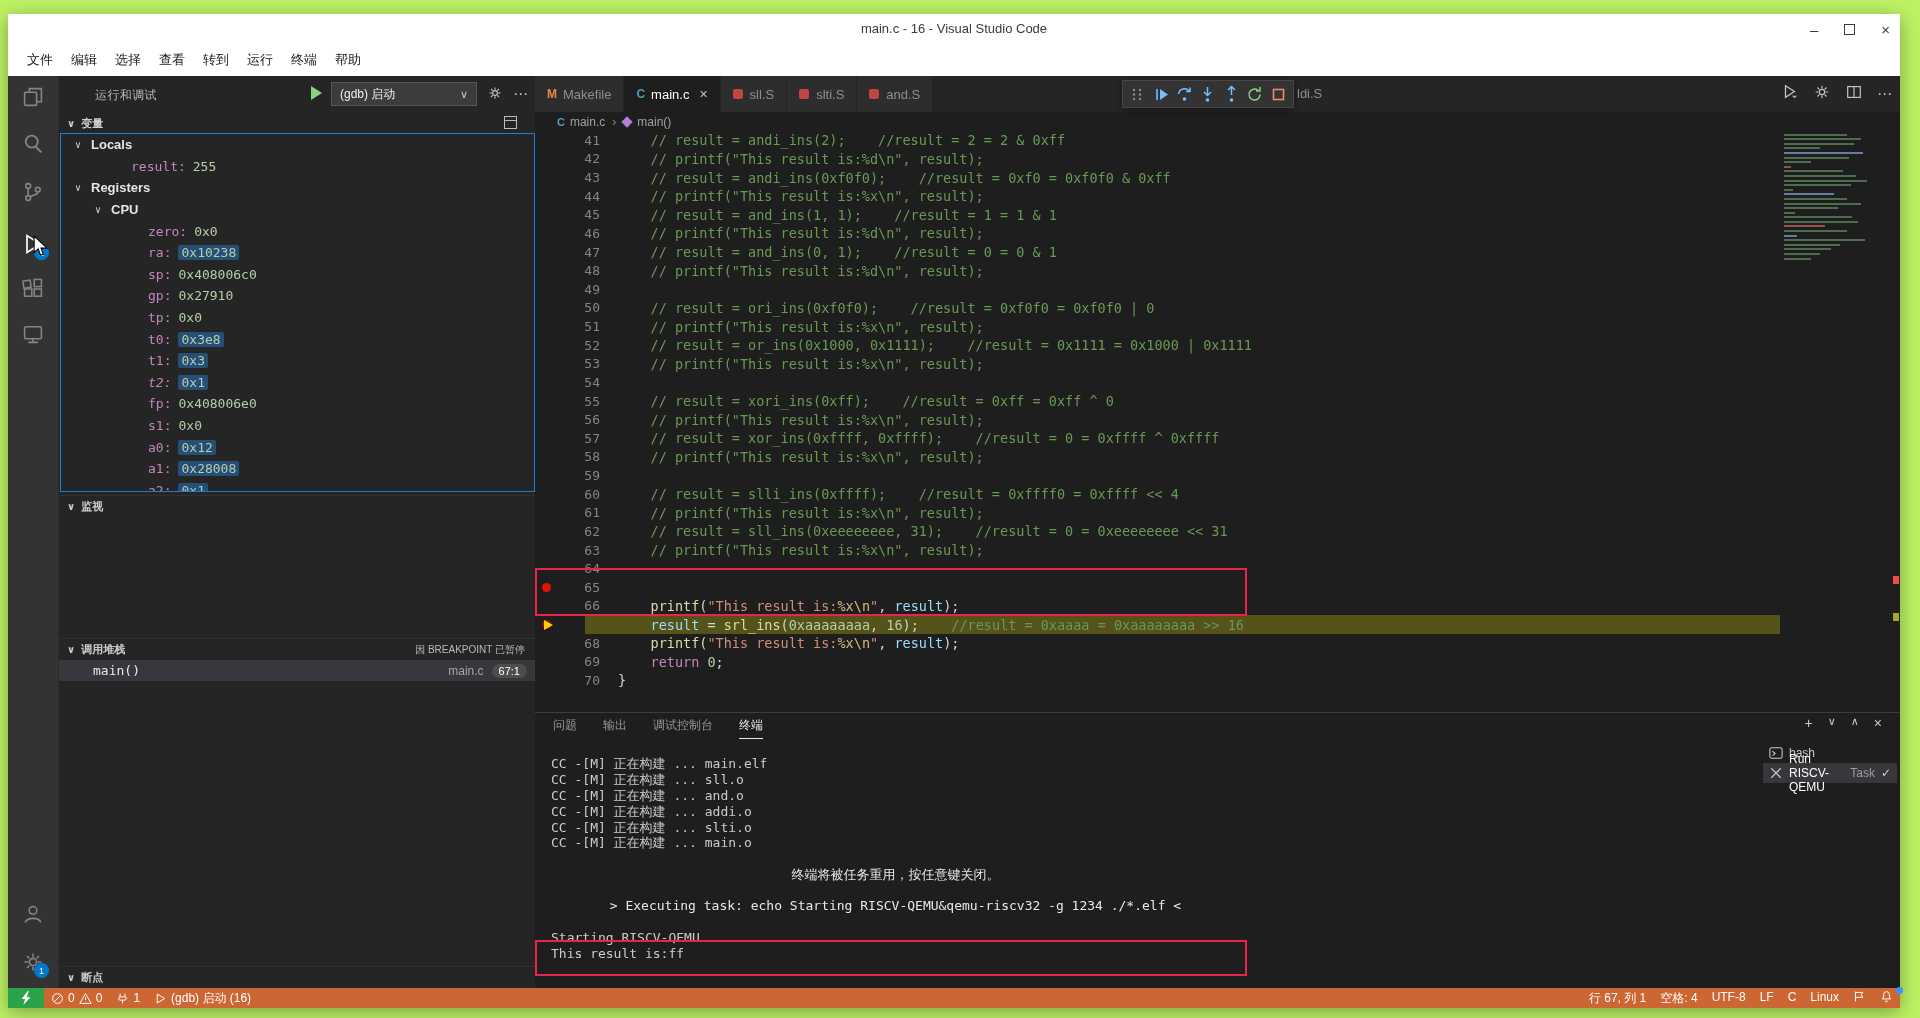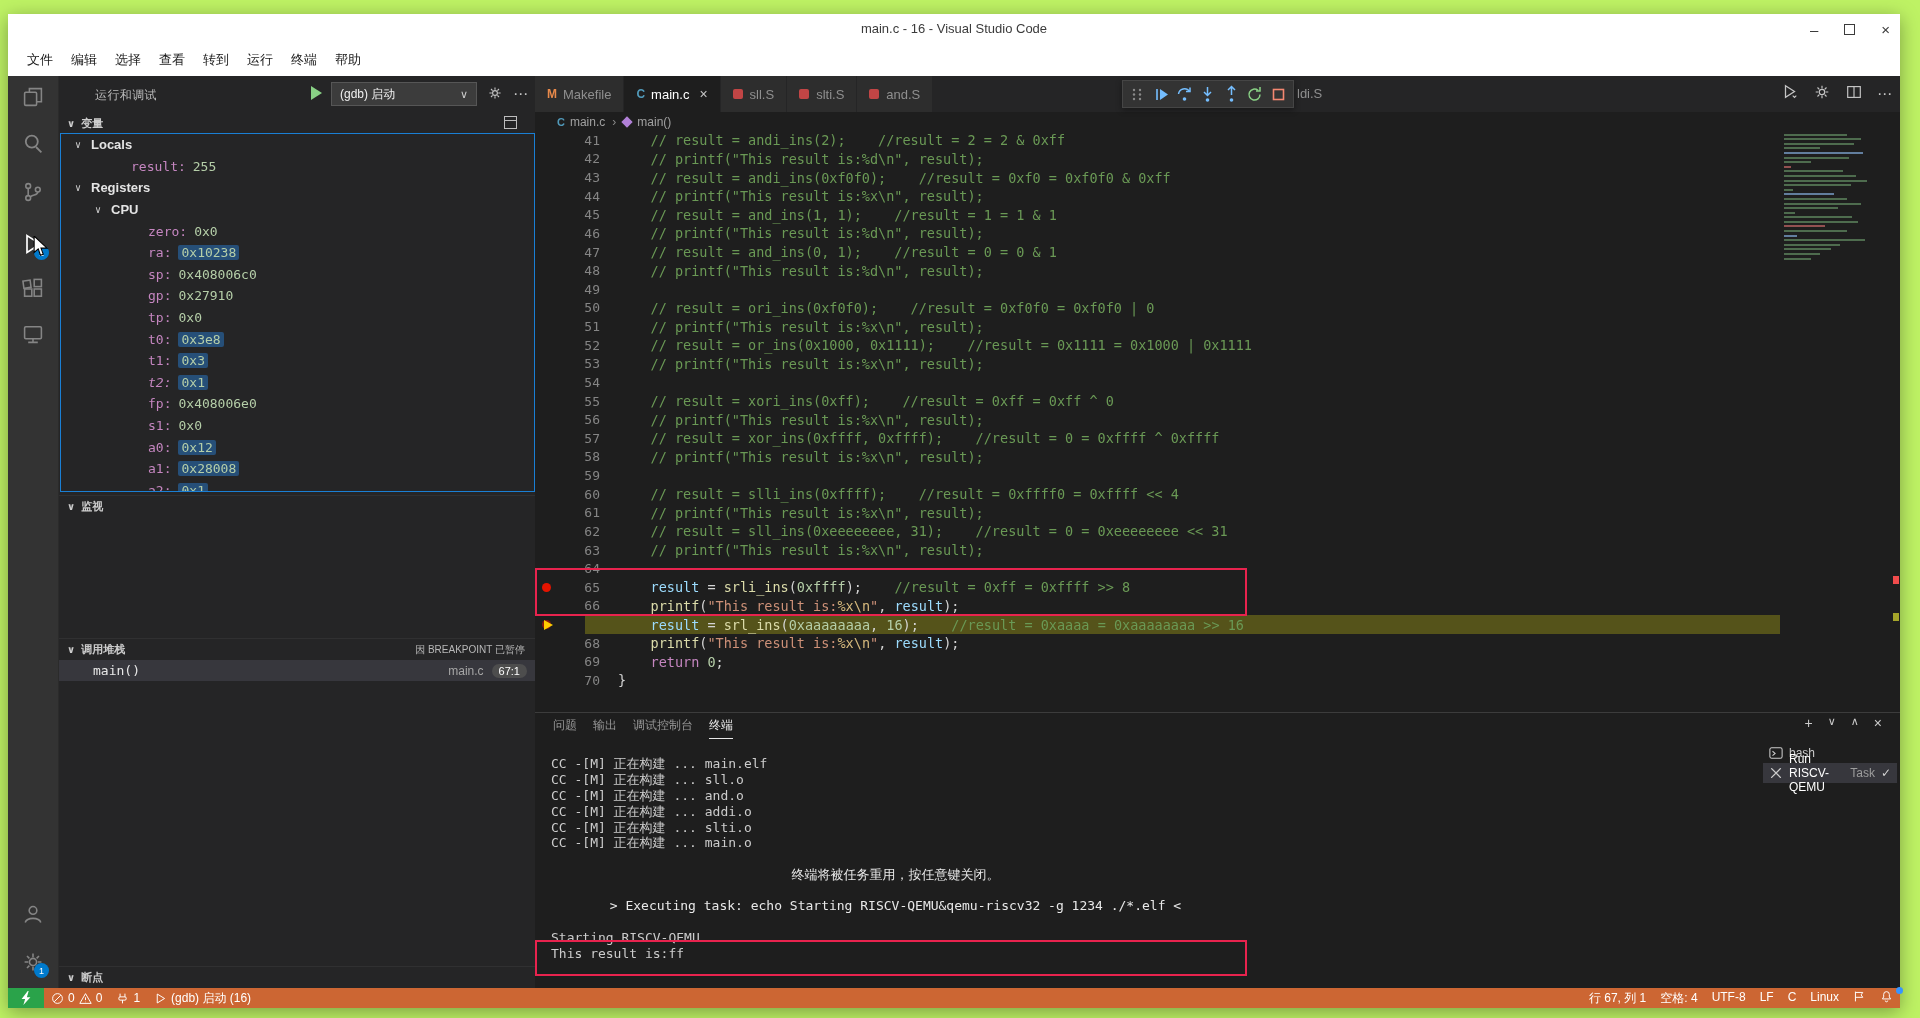--- a/index.html
+++ b/index.html
@@ -90,21 +90,21 @@
   .tk-c{color:#6a9955} .tk-v{color:#9cdcfe} .tk-fn{color:#dcdcaa} .tk-num{color:#b5cea8}
   .tk-str{color:#ce9178} .tk-esc{color:#d7ba7d} .tk-kw{color:#c586c0} .tk-pln{color:#d4d4d4}
   .anno { position:absolute; border:2px solid #e8234e; z-index:4; }
   #anno-code { left:0; top:437px; width:712px; height:48px; }
   #minimap { position:absolute; right:7px; top:0; width:111px; height:140px; }
   .mm-row { height:2px; margin:2.6px 0 0 2px; opacity:.85; }
   .ruler-mark { position:absolute; right:1px; width:6px; height:8px; }
 
   
   #panel { position:absolute; left:0; right:0; bottom:0; height:276px; background:#1e1e1e; border-top:1px solid #3c3c3c; }
-  #panel-tabs { position:absolute; left:18px; top:4px; display:flex; gap:16px; }
+  #panel-tabs { position:absolute; left:18px; top:4px; display:flex; gap:26px; }
   .panel-tab { font-size:12px; color:#969696; padding-bottom:4px; }
   .panel-tab.active { color:#e7e7e7; border-bottom:1px solid #e7e7e7; }
   #panel-actions { position:absolute; right:18px; top:2px; display:flex; gap:15px; color:#cccccc; font-size:14px; }
   #term-lines { position:absolute; left:16px; top:42px; right:660px; font-family:"DejaVu Sans Mono","Liberation Mono",monospace; font-size:13px; color:#cccccc; }
   .term-line { height:15.9px; white-space:pre; }
   .term-line.em { color:#e8e8e8; font-weight:normal;text-align:center; }
   #anno-term { left:0; top:227px; width:712px; height:36px; }
   #term-list { position:absolute; left:1228px; top:30px; width:134px; }
   .term-row { height:20px; display:flex; align-items:center; font-size:12px; color:#cccccc; padding:0 6px; gap:6px; }
   .term-row.selected { background:#37373d; color:#ffffff; }
@@ -553,21 +553,20 @@
               <div class="line">
                 <span class="glyph"></span>
                 <span class="lnum">64</span>
                 <span class="ltext"></span>
               </div>
               <div class="line">
                 <span class="glyph">
                   <span class="bp-dot"></span>
                 </span>
                 <span class="lnum">65</span>
-                <span class="ltext"><span class="tk-pln">    </span><span class="tk-v">result</span><span class="tk-pln"> = </span><span class="tk-fn">srli_ins</span><span class="tk-pln">(</span><span class="tk-num">0xffff</span><span class="tk-pln">);    </span><span class="tk-c">//result = 0xff = 0xffff &gt;&gt; 8</span></span>
               </div>
               <div class="line">
                 <span class="glyph"></span>
                 <span class="lnum">66</span>
                 <span class="ltext"><span class="tk-pln">    </span><span class="tk-fn">printf</span><span class="tk-pln">(</span><span class="tk-str">"This result is:</span><span class="tk-esc">%x</span><span class="tk-esc">\n</span><span class="tk-str">"</span><span class="tk-pln">, </span><span class="tk-v">result</span><span class="tk-pln">);</span></span>
               </div>
               <div class="line current">
                 <div class="cur-hl"></div>
                 <span class="glyph">
                   <span class="bp-dot dim"></span>

